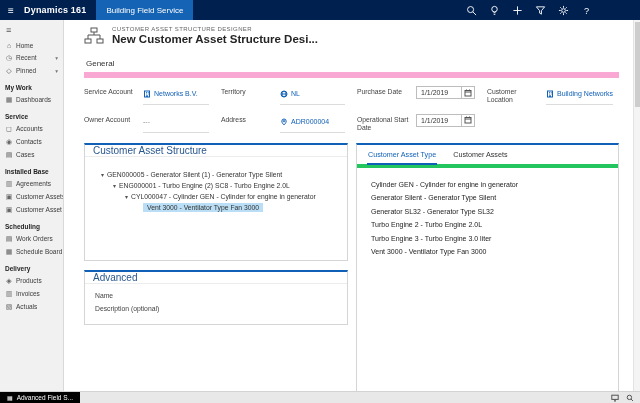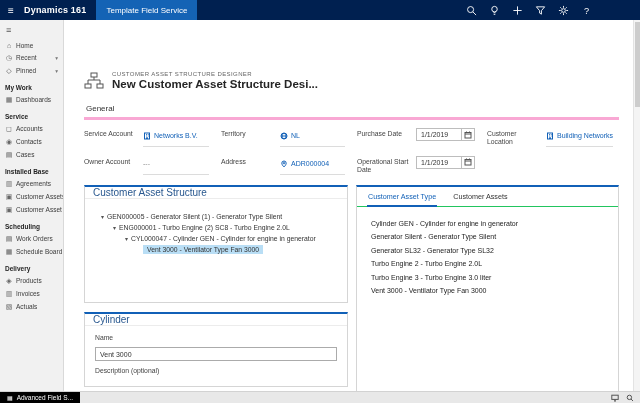--- a/index.html
+++ b/index.html
@@ -26,27 +26,27 @@
   .sb-item .gly { width:8px; font-size:7px; color:#666; flex:none; text-align:center; }
   .sb-item .chev { margin-left:auto; }
   .sb-item .chev::after { content:"▾"; font-size:5.5px; color:#777; }
   .sb-head { font-size:6.5px; font-weight:bold; color:#1f1f1f; padding:7px 5px 2px; white-space:nowrap; }
 
   
   .content { flex:1; background:#fff; padding:6px 0 0 20px; min-width:0; }
   .scrollbar { width:7px; flex:none; background:#f4f4f4; border-left:1px solid #e3e3e3; position:relative; cursor:pointer; }
   .scroll-thumb { position:absolute; top:2px; left:1px; width:5px; height:85px; background:#cdcdcd; }
 
-  .page-head { display:flex; align-items:center; gap:8px;margin-top:45px; }
+  .page-head { display:flex; align-items:center; gap:8px; }
   .org-ico { width:20px; height:18px; color:#555; flex:none; }
   .org-ico svg { width:20px; height:18px; display:block; }
   .kicker { font-size:6px; color:#666; letter-spacing:.4px; }
   .title { font-size:11.5px; color:#252525; font-weight:bold; margin-top:1px; }
 
-  .tabrow { margin:7px 14px 0 0; border-bottom:3px solid #f9a8d4; }
+  .tabrow { margin:7px 14px 0 0; border-bottom:6px solid #f9a8d4; }
   .tab-general { display:inline-block; font-size:8px; color:#333; padding:0 2px 4px; cursor:pointer; }
 
   
   .formgrid { display:grid; grid-template-columns:137px 136px 130px 1fr; row-gap:9px; margin:8px 14px 0 0; }
   .fcell { display:flex; gap:5px; padding-right:12px; }
   .flabel { width:54px; flex:none; font-size:6.8px; color:#444; line-height:1.25; padding-top:2px; }
   .fvalue { flex:1; min-width:0; border-bottom:1px solid #dcdcdc; padding:1px 0 3px; font-size:7px; color:#1160b7; display:flex; align-items:center; gap:3px; cursor:pointer; white-space:nowrap; overflow:hidden; }
   .fvalue .vico { width:8px; height:8px; flex:none; color:#1160b7; }
   .fvalue .vico svg { width:8px; height:8px; display:block; }
   .fvalue.muted { color:#8a8a8a; cursor:default; }
@@ -60,21 +60,21 @@
   .colL { width:264px; flex:none; display:flex; flex-direction:column; gap:9px; }
   .panel { border:1px solid #d5d5d5; border-top:2px solid #1160b7; background:#fff; }
   .ptitle { font-size:10px; color:#29588f; padding:0 8px; border-bottom:1px solid #ececec; }
   .treewrap { height:103px; padding:12px 4px 4px 14px; overflow:hidden; }
   .trow { display:flex; align-items:center; font-size:6.8px; color:#333; height:11px; white-space:nowrap; cursor:pointer; }
   .trow .caret::before { content:"▾"; font-size:6px; color:#555; margin-right:3px; }
   .t0 { padding-left:2px; } .t1 { padding-left:14px; } .t2 { padding-left:26px; } .t3 { padding-left:44px; }
   .trow .sel { background:#b9def5; padding:1px 4px; }
 
   .panelR { flex:1; min-width:0; min-height:270px; }
-  .tabs { display:flex; gap:15px; padding:0 10px; border-bottom:1px solid #22c55e; }
+  .tabs { display:flex; gap:15px; padding:0 10px; border-bottom:4px solid #22c55e; }
   .rtab { font-size:7.2px; color:#333; padding:5px 1px 4px; cursor:pointer; border-bottom:2px solid transparent; margin-bottom:-1px; white-space:nowrap; }
   .rtab.active { color:#1160b7; border-bottom-color:#1160b7; }
   .alist { list-style:none; padding:10px 14px; }
   .alist li { font-size:7px; color:#222; line-height:13.5px; white-space:nowrap; cursor:pointer; }
 
   .detbody { padding:2px 10px 10px; }
   .dlabel { display:block; font-size:6.8px; color:#444; margin:6px 0 2px; }
   .dinput { width:100%; height:14px; border:1px solid #ababab; font-size:7px; color:#333; padding:0 4px; font-family:inherit; background:#fff; }
 
   
@@ -86,21 +86,21 @@
   .sb-right svg { width:8px; height:8px; display:block; }
 </style>
 </head>
 <body>
 
 <div class="app">
 
   <header class="topbar">
     <span class="ham">≡</span>
     <span class="brand">Dynamics 161</span>
-    <span class="app-tile">Template Field Service</span>
+    <span class="app-tile">Building Field Service</span>
     <div class="top-icons">
       <span class="tico">
         <svg viewBox="0 0 12 12">
             <circle cx="5" cy="5" r="3.3" fill="none" stroke="currentColor"></circle>
             <path d="M7.5 7.5 L11 11" stroke="currentColor"></path>
           </svg>
       </span>
       <span class="tico">
         <svg viewBox="0 0 12 12">
             <circle cx="6" cy="4.5" r="3" fill="none" stroke="currentColor"></circle>
@@ -333,24 +333,23 @@
                 <span class="caret"></span>
                 <span>CYL000047 - Cylinder GEN - Cylinder for engine in generator</span>
               </div>
               <div class="trow t3">
                 <span class="sel">Vent 3000 - Ventilator Type Fan 3000</span>
               </div>
             </div>
           </section>
 
           <section class="panel">
-            <div class="ptitle">Cylinder</div>
+            <div class="ptitle">Advanced</div>
             <div class="detbody">
               <label class="dlabel">Name</label>
-              <input class="dinput" type="text" value="Vent 3000" style="">
               <label class="dlabel">Description (optional)</label>
             </div>
           </section>
         </div>
 
         <section class="panel panelR">
           <div class="tabs">
             <span class="rtab active">Customer Asset Type</span>
             <span class="rtab">Customer Assets</span>
           </div>

